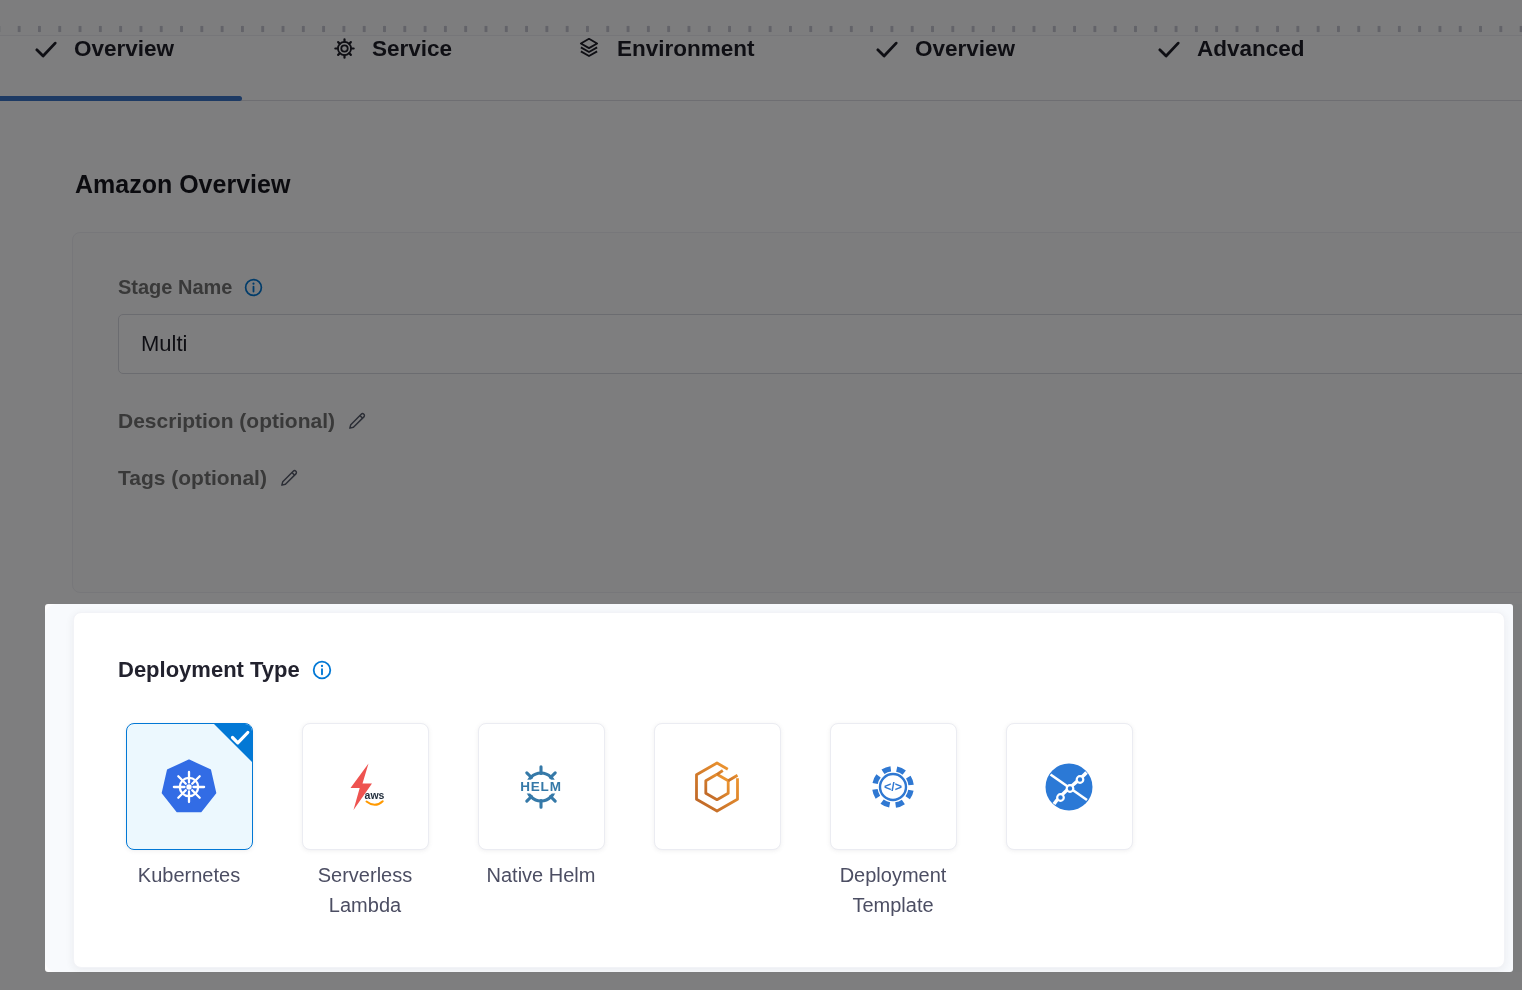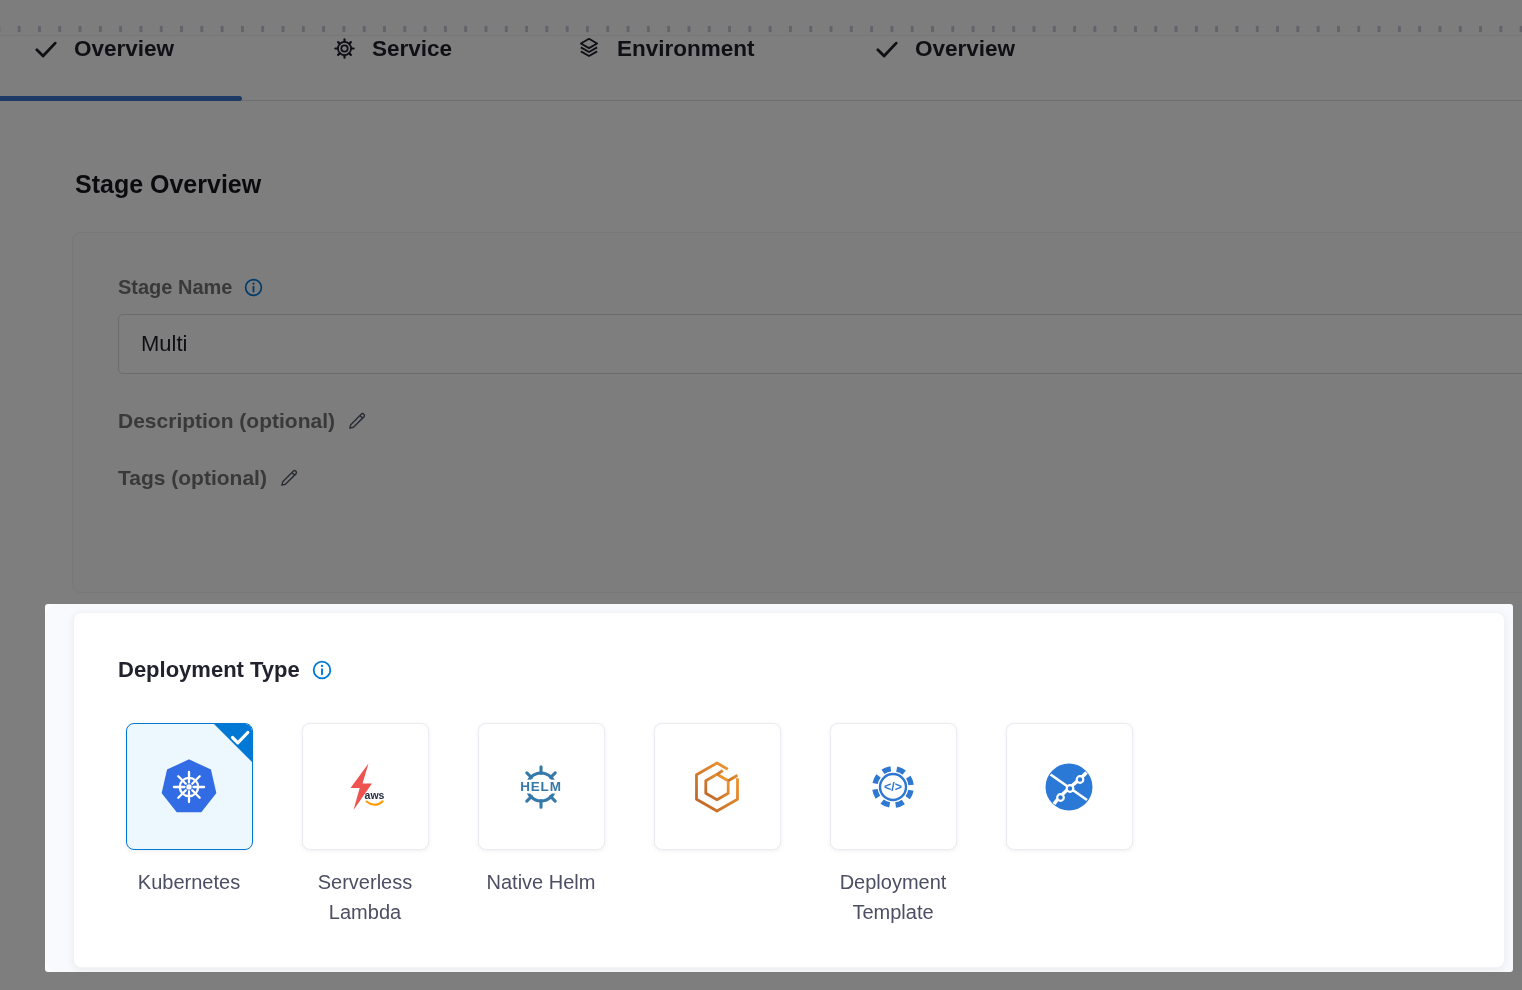--- a/index.html
+++ b/index.html
@@ -62,21 +62,21 @@
   .type-item { width:176px; display:flex; flex-direction:column; align-items:center; }
   .type-tile {
     position:relative; width:127px; height:127px; background:#fff;
     border:1px solid #ebecf2; border-radius:8px; cursor:pointer;
     display:flex; align-items:center; justify-content:center;
     box-shadow:0 1px 4px rgba(96,97,112,0.10); overflow:hidden; padding:0;
   }
   .type-tile.selected { background:var(--selected-bg); border:1.6px solid var(--accent); }
   .corner-check { position:absolute; top:-1px; right:-1px; }
   .type-label {
-    margin-top:17px; width:176px; text-align:center; white-space:pre-line;
+    margin-top:10px; width:176px; text-align:center; white-space:pre-line;
     font-size:20px; font-weight:500; line-height:30px; color:#4c4e63;
   }
 
   
   .spotlight {
     position:absolute; left:45px; top:604px; width:1468px; height:368px;
     border-radius:3px; box-shadow:0 0 0 4000px var(--overlay); pointer-events:none; z-index:40;
   }
 </style>
 </head>
@@ -110,24 +110,30 @@
         <path d="M4.5 14.2L12 18.5l7.5-4.3"></path>
       </svg>
       <span>Environment</span>
     </div>
     <div class="tab" style="left:874px">
       <svg width="26" height="26" viewBox="0 0 24 24">
           <path d="M3.5 12.8l5.8 5.7L20.5 6.6" fill="none" stroke="#1e1e28" stroke-width="2.6" stroke-linecap="round" stroke-linejoin="round"></path>
         </svg>
       <span>Overview</span>
     </div>
+    <div class="tab" style="left:1156px">
+      <svg width="26" height="26" viewBox="0 0 24 24">
+          <path d="M3.5 12.8l5.8 5.7L20.5 6.6" fill="none" stroke="#1e1e28" stroke-width="2.6" stroke-linecap="round" stroke-linejoin="round"></path>
+        </svg>
+      <span>Advanced</span>
+    </div>
     <div class="tab-underline"></div>
   </nav>
 
-  <h1 class="page-title">Stage Overview</h1>
+  <h1 class="page-title">Amazon Overview</h1>
 
   <section class="overview-card">
     <div class="field-row">
       <span class="field-label">Stage Name</span>
       <svg width="19" height="19" viewBox="0 0 20 20">
         <circle cx="10" cy="10" r="8.3" fill="none" stroke="#0278d5" stroke-width="1.8"></circle>
         <line x1="10" y1="9.2" x2="10" y2="14.2" stroke="#0278d5" stroke-width="1.9" stroke-linecap="round"></line>
         <circle cx="10" cy="6" r="1.15" fill="#0278d5"></circle>
       </svg>
     </div>

